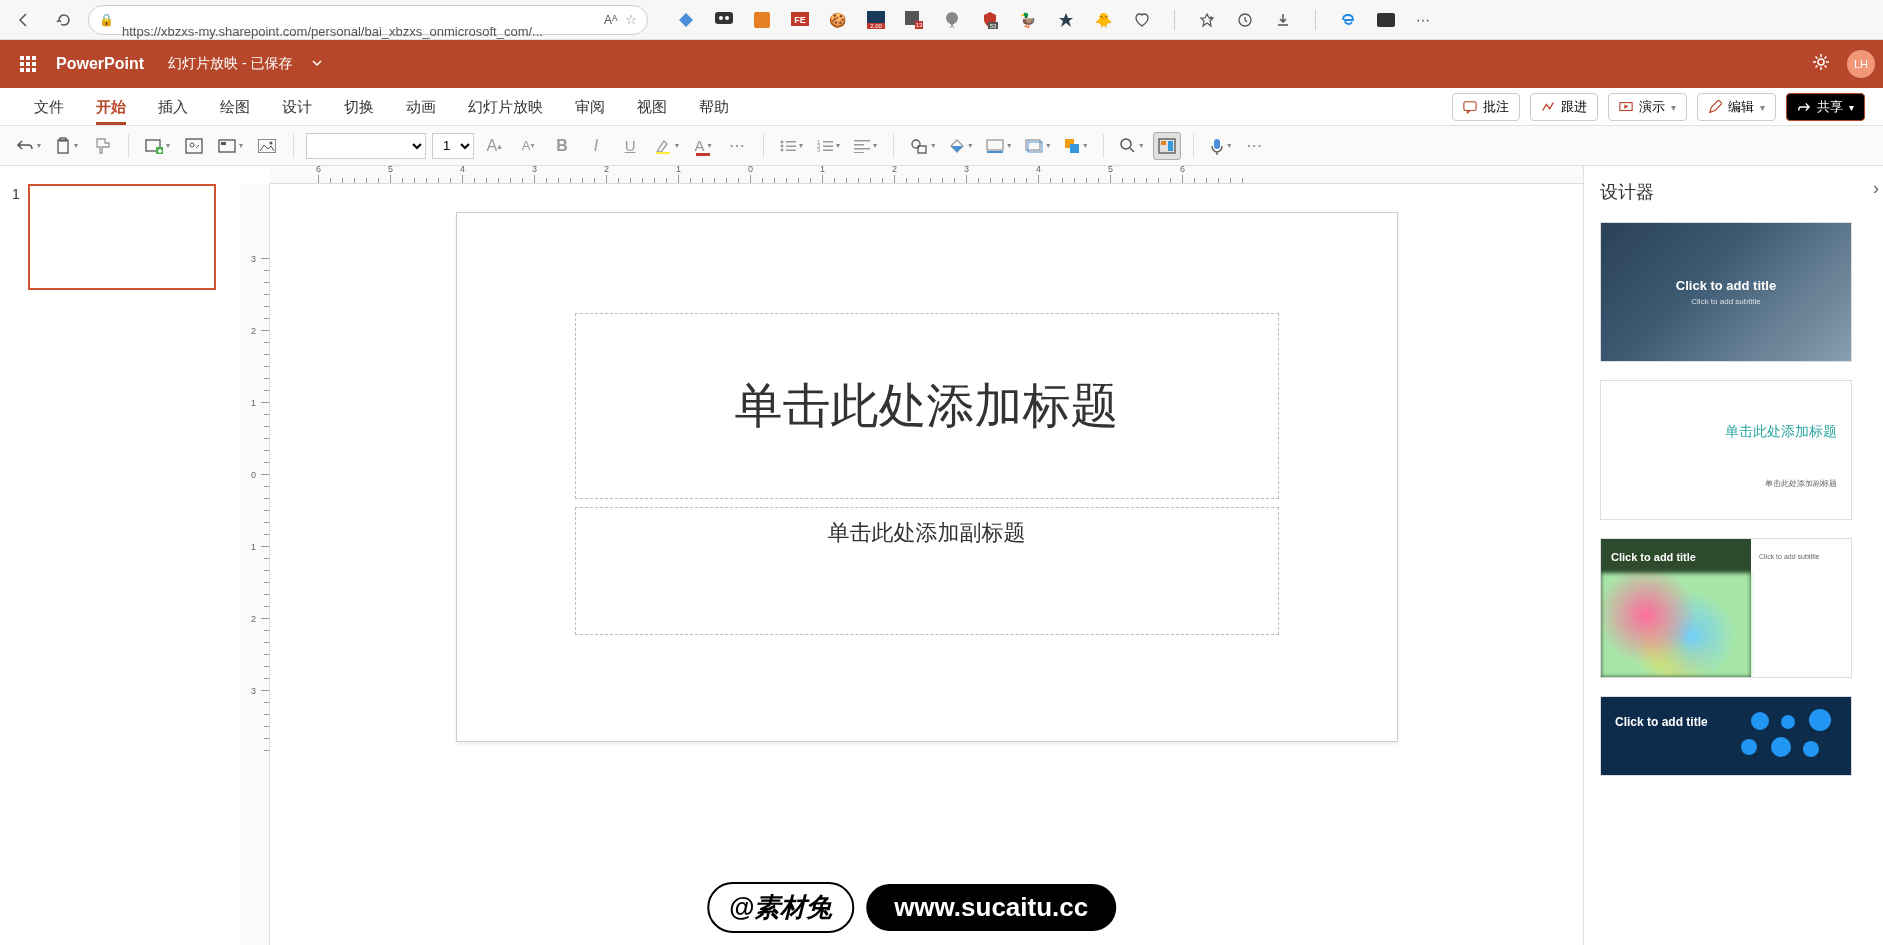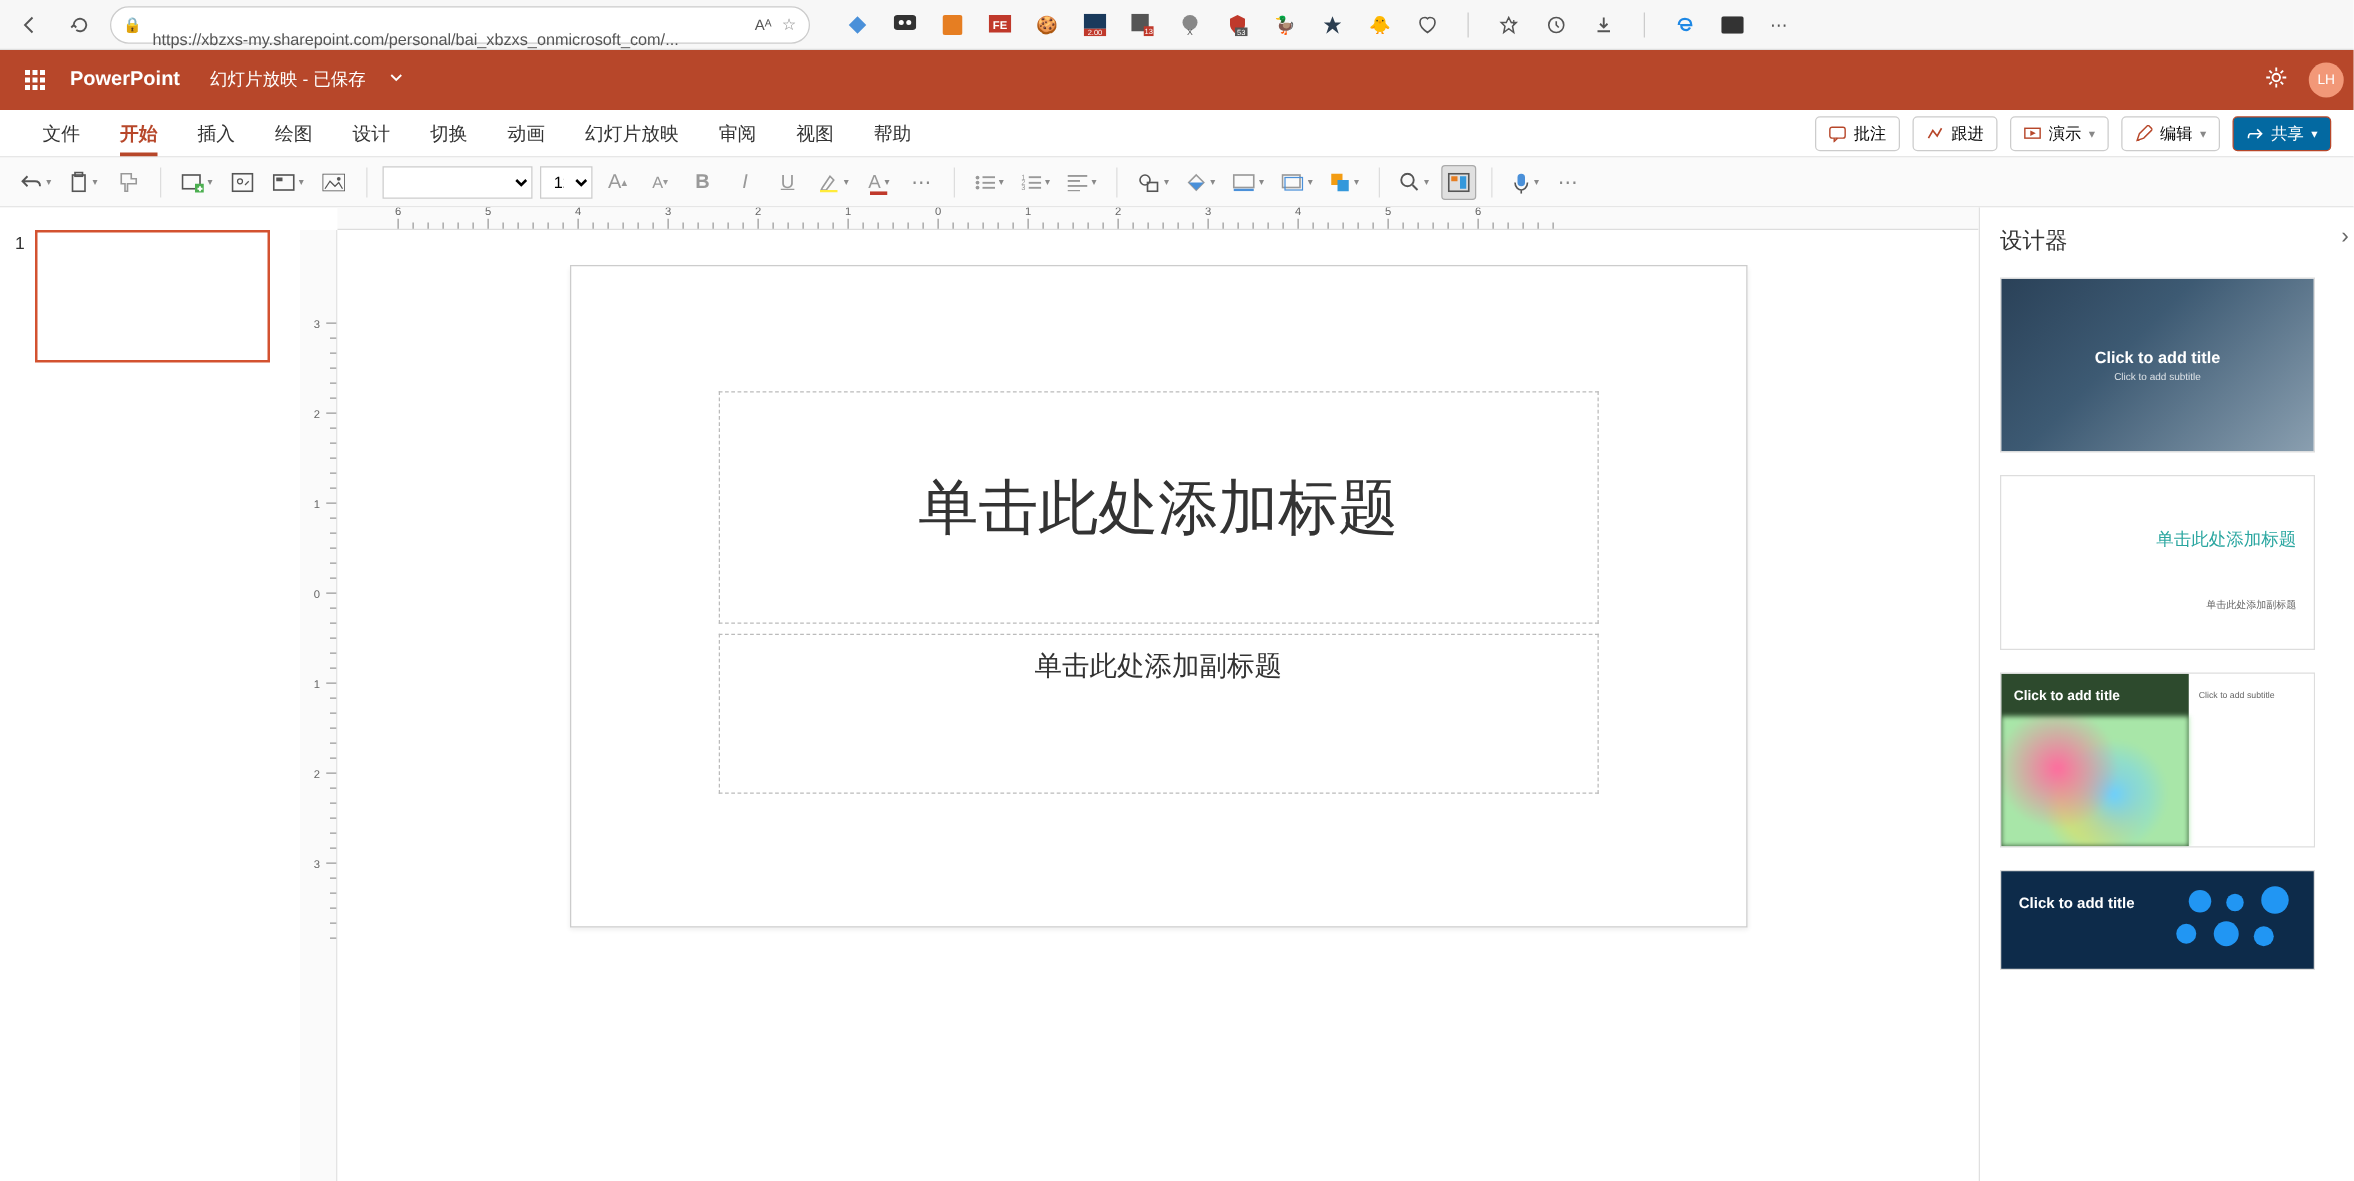--- a/index.html
+++ b/index.html
@@ -29,21 +29,21 @@
 .gear { cursor: pointer; }
 .avatar { width: 28px; height: 28px; border-radius: 50%; background: #f29878; display: flex; align-items: center; justify-content: center; font-size: 11px; color: #fff; }
 
 
 .ribbon-tabs { height: 38px; background: #fff; display: flex; align-items: flex-end; padding: 0 18px; border-bottom: 1px solid #e0e0e0; }
 .tab { padding: 0 16px 8px; font-size: 15px; color: #333; cursor: pointer; position: relative; }
 .tab.active { color: #b7472a; font-weight: 600; }
 .tab.active::after { content: ''; position: absolute; bottom: 0; left: 16px; right: 16px; height: 3px; background: #b7472a; }
 .tabs-right { margin-left: auto; display: flex; gap: 10px; align-items: center; padding-bottom: 4px; }
 .pill-btn { height: 28px; border: 1px solid #ccc; border-radius: 4px; padding: 0 10px; display: flex; align-items: center; gap: 6px; font-size: 13px; cursor: pointer; background: #fff; }
-.pill-btn.primary { background: #0369a1; color: #fff; border-color: #b7472a; }
+.pill-btn.primary { background: #000000; color: #fff; border-color: #b7472a; }
 .pill-btn .chev { font-size: 10px; color: #888; }
 .pill-icon { width: 14px; height: 14px; }
 
 
 .toolbar { height: 40px; background: #fafafa; border-bottom: 1px solid #e0e0e0; display: flex; align-items: center; padding: 0 12px; gap: 6px; }
 .tb-btn { height: 28px; min-width: 28px; display: flex; align-items: center; justify-content: center; padding: 0 4px; cursor: pointer; border-radius: 3px; color: #555; position: relative; }
 .tb-btn .chev { font-size: 8px; margin-left: 3px; color: #888; }
 .tb-sep { width: 1px; height: 24px; background: #ddd; margin: 0 6px; }
 .tb-select { height: 26px; border: 1px solid #ccc; background: #fff; font-size: 13px; padding: 0 6px; }
 .font-name { width: 120px; }
@@ -645,20 +645,24 @@
     <div class="slide-area">
       <div class="slide">
         <div class="title-box">
           <span class="title-ph">单击此处添加标题</span>
         </div>
         <div class="subtitle-box">
           <span class="subtitle-ph">单击此处添加副标题</span>
         </div>
       </div>
     </div>
+    <div class="watermark">
+      <div class="wm-left">@素材兔</div>
+      <div class="wm-right">www.sucaitu.cc</div>
+    </div>
   </div>
 
   <div class="designer-pane">
     <div class="designer-title">设计器</div>
     <div class="close-pane">›</div>
     <div class="design-thumbs">
       <div class="design-thumb dt1">
         <div class="dt1-title">Click to add title</div>
         <div class="dt1-sub">Click to add subtitle</div>
       </div>

